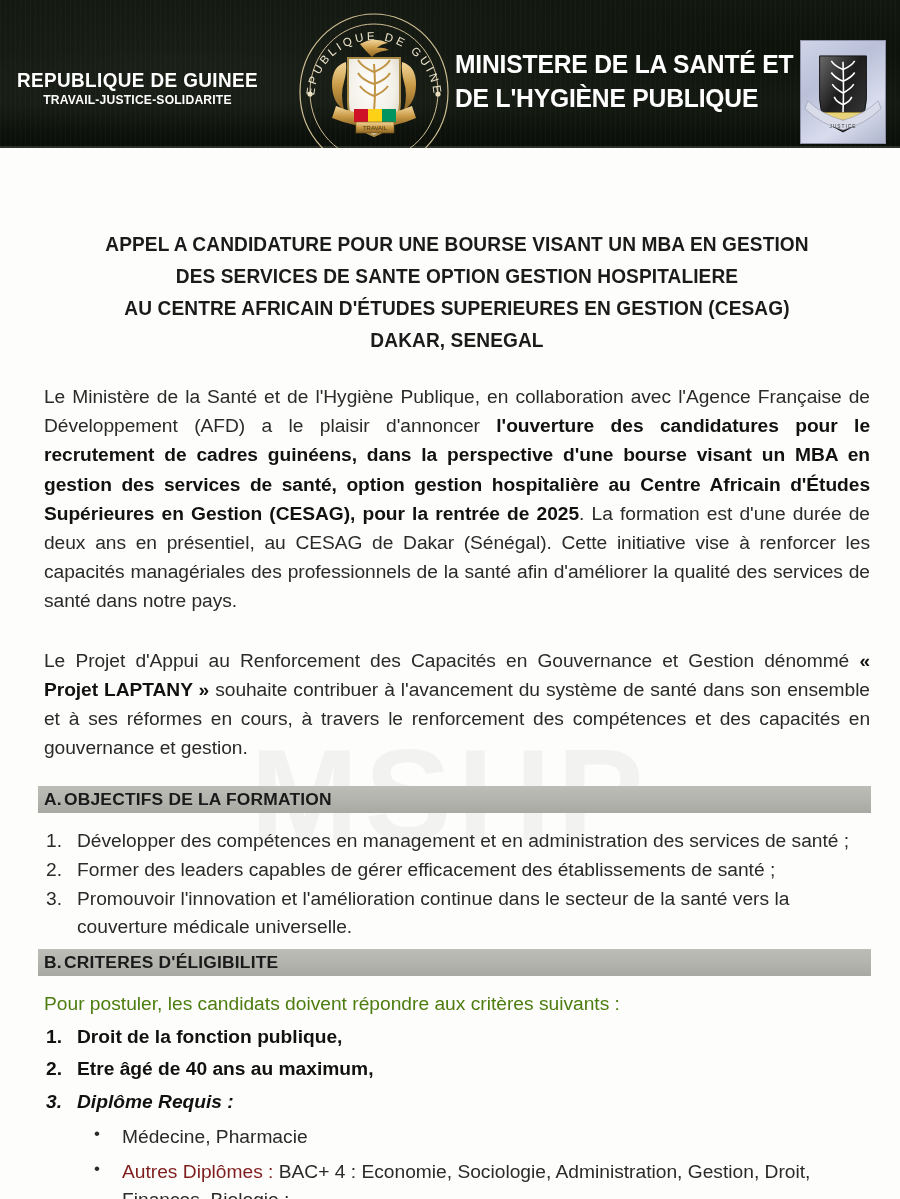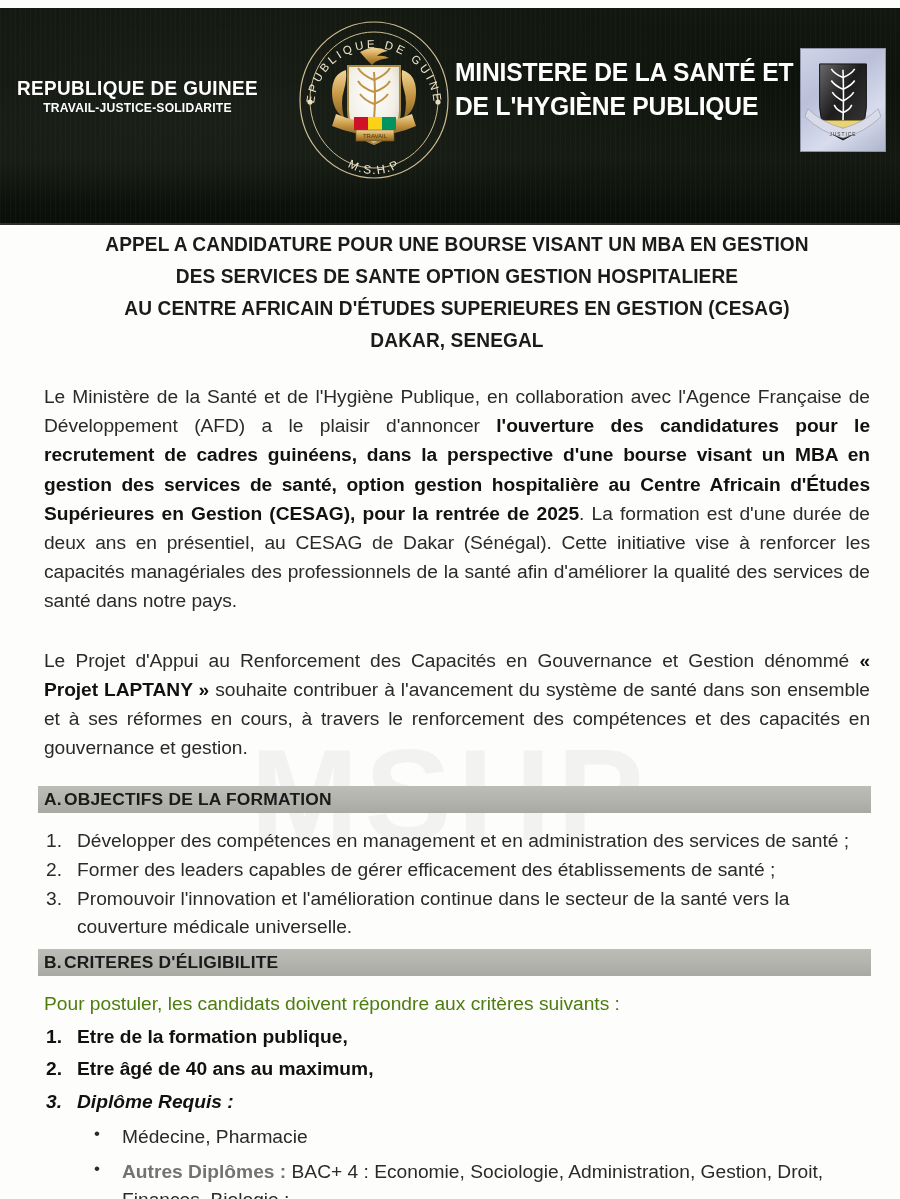--- a/index.html
+++ b/index.html
@@ -14,23 +14,23 @@
     position: relative;
     width: 900px;
     height: 1199px;
     overflow: hidden;
     background: #fdfdfb;
   }
 
   
   #header-band {
     position: absolute;
-    left: 0; top: 8px;
+    left: 0; top: 0;
     width: 900px;
-    height: 217px;
+    height: 148px;
     background:
       linear-gradient(180deg, #12170f 0%, #0d120b 35%, #141a12 70%, #0a0d08 100%);
     overflow: hidden;
   }
   #header-band::after{
     content:"";
     position:absolute; left:0; top:0; right:0; bottom:0;
     background:
       repeating-linear-gradient(90deg, rgba(255,255,255,0.022) 0px, rgba(255,255,255,0.022) 1px, rgba(0,0,0,0) 1px, rgba(0,0,0,0) 5px),
       radial-gradient(ellipse at 20% 40%, rgba(255,255,255,0.05), rgba(0,0,0,0) 60%);
@@ -218,21 +218,21 @@
     position: relative;
     padding-left: 78px;
     margin-top: 7px;
   }
   ul.bullets > li .dot {
     position: absolute;
     left: 50px;
     top: -1px;
     font-size: 17px;
   }
-  ul.bullets b { color:#737373; font-weight:bold; }
+  ul.bullets b { color:#7f1d1d; font-weight:normal; }
 </style>
 </head>
 <body>
 
 <div id="page">
 
   <div id="header-band">
 
     <div class="hdr-left">
       <div class="l1">REPUBLIQUE DE GUINEE</div>
@@ -356,21 +356,21 @@
         <li><span class="num">3.</span><span>Promouvoir l'innovation et l'amélioration continue dans le secteur de la santé vers la couverture médicale universelle.</span></li>
       </ol>
 
       <div class="section-bar" id="bar-b">
         <span class="sec-letter">B.</span><span>CRITERES D'ÉLIGIBILITE</span>
       </div>
 
       <p class="lead">Pour postuler, les candidats doivent répondre aux critères suivants :</p>
 
       <ol class="numlist bold">
-        <li><span class="num">1.</span><span>Etre de la formation publique,</span></li>
+        <li><span class="num">1.</span><span>Droit de la fonction publique,</span></li>
         <li><span class="num">2.</span><span>Etre âgé de 40 ans au maximum,</span></li>
         <li class="italic"><span class="num">3.</span><span>Diplôme Requis :</span></li>
       </ol>
 
       <ul class="bullets">
         <li><span class="dot">•</span><span>Médecine, Pharmacie</span></li>
         <li><span class="dot">•</span><b>Autres Diplômes :</b><span> BAC+ 4 : Economie, Sociologie, Administration, Gestion, Droit, Finances, Biologie ;</span></li>
       </ul>
 
     </div>

